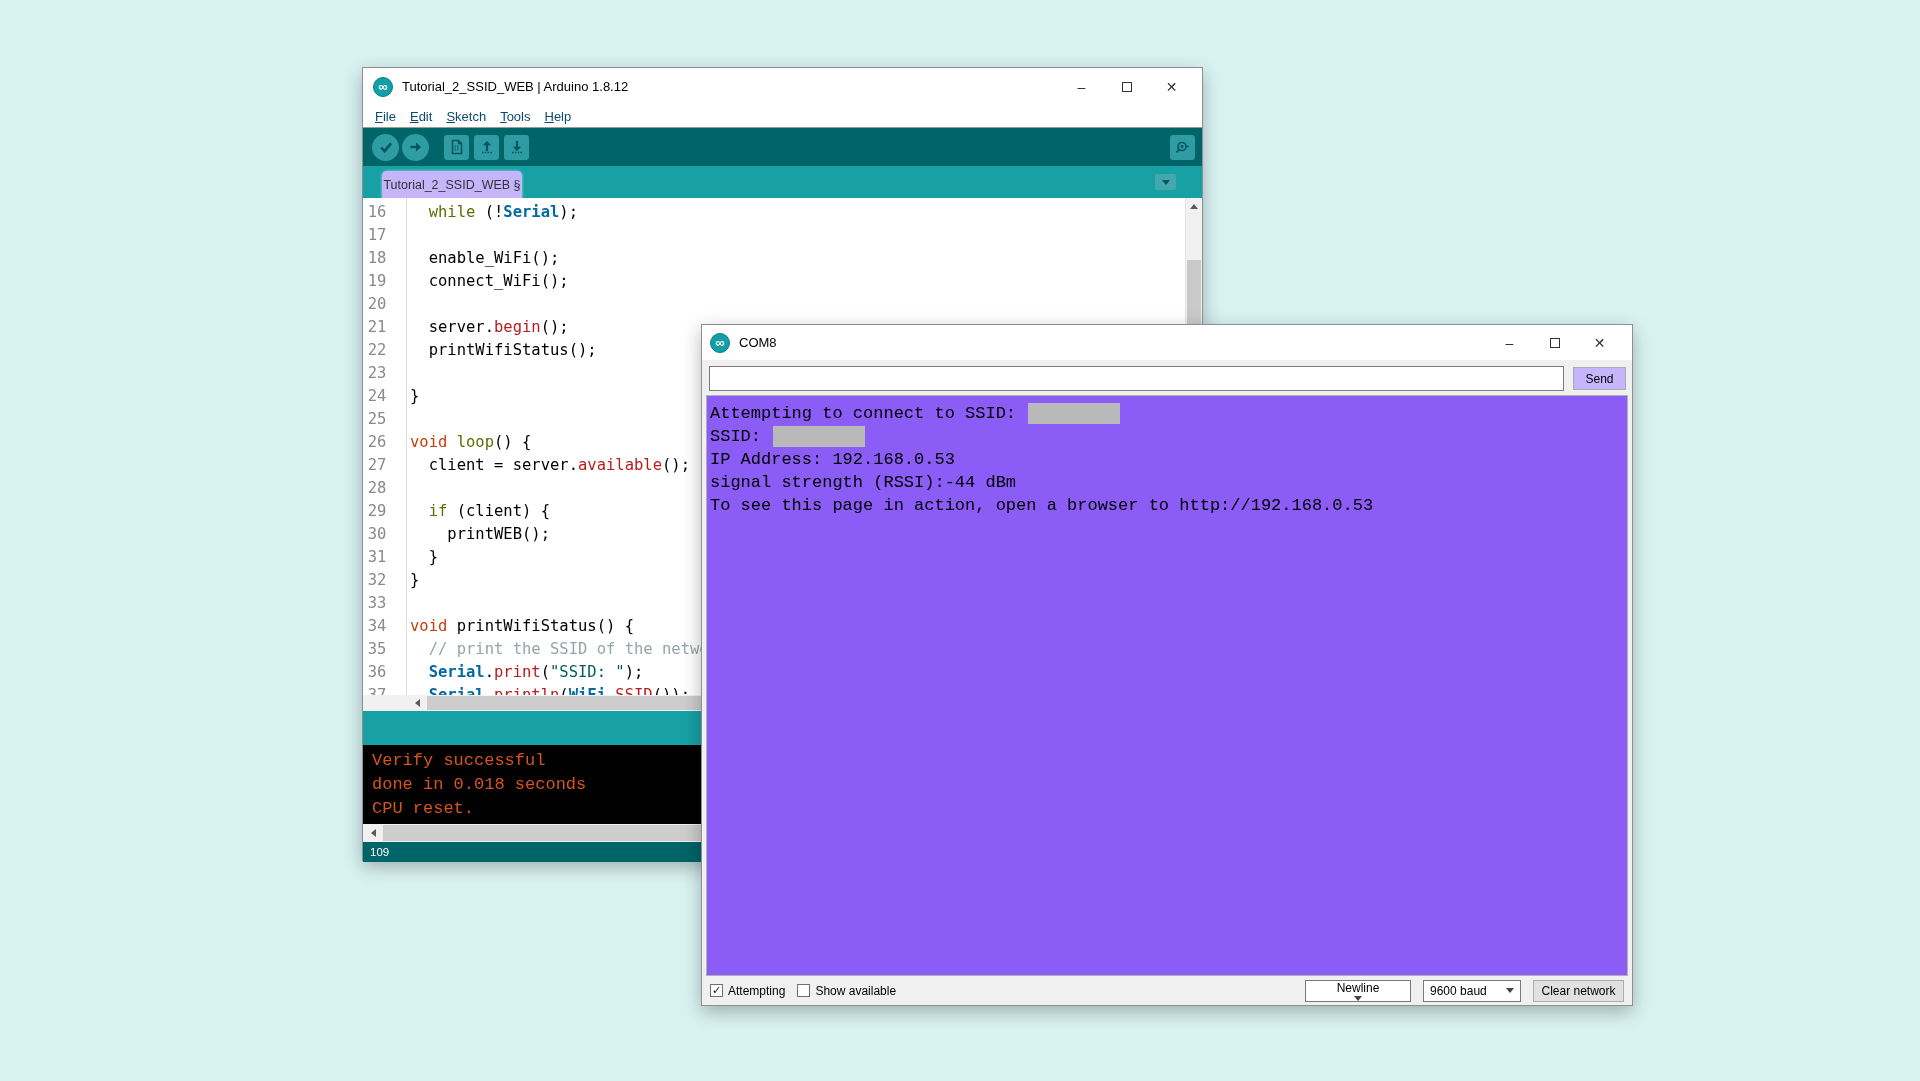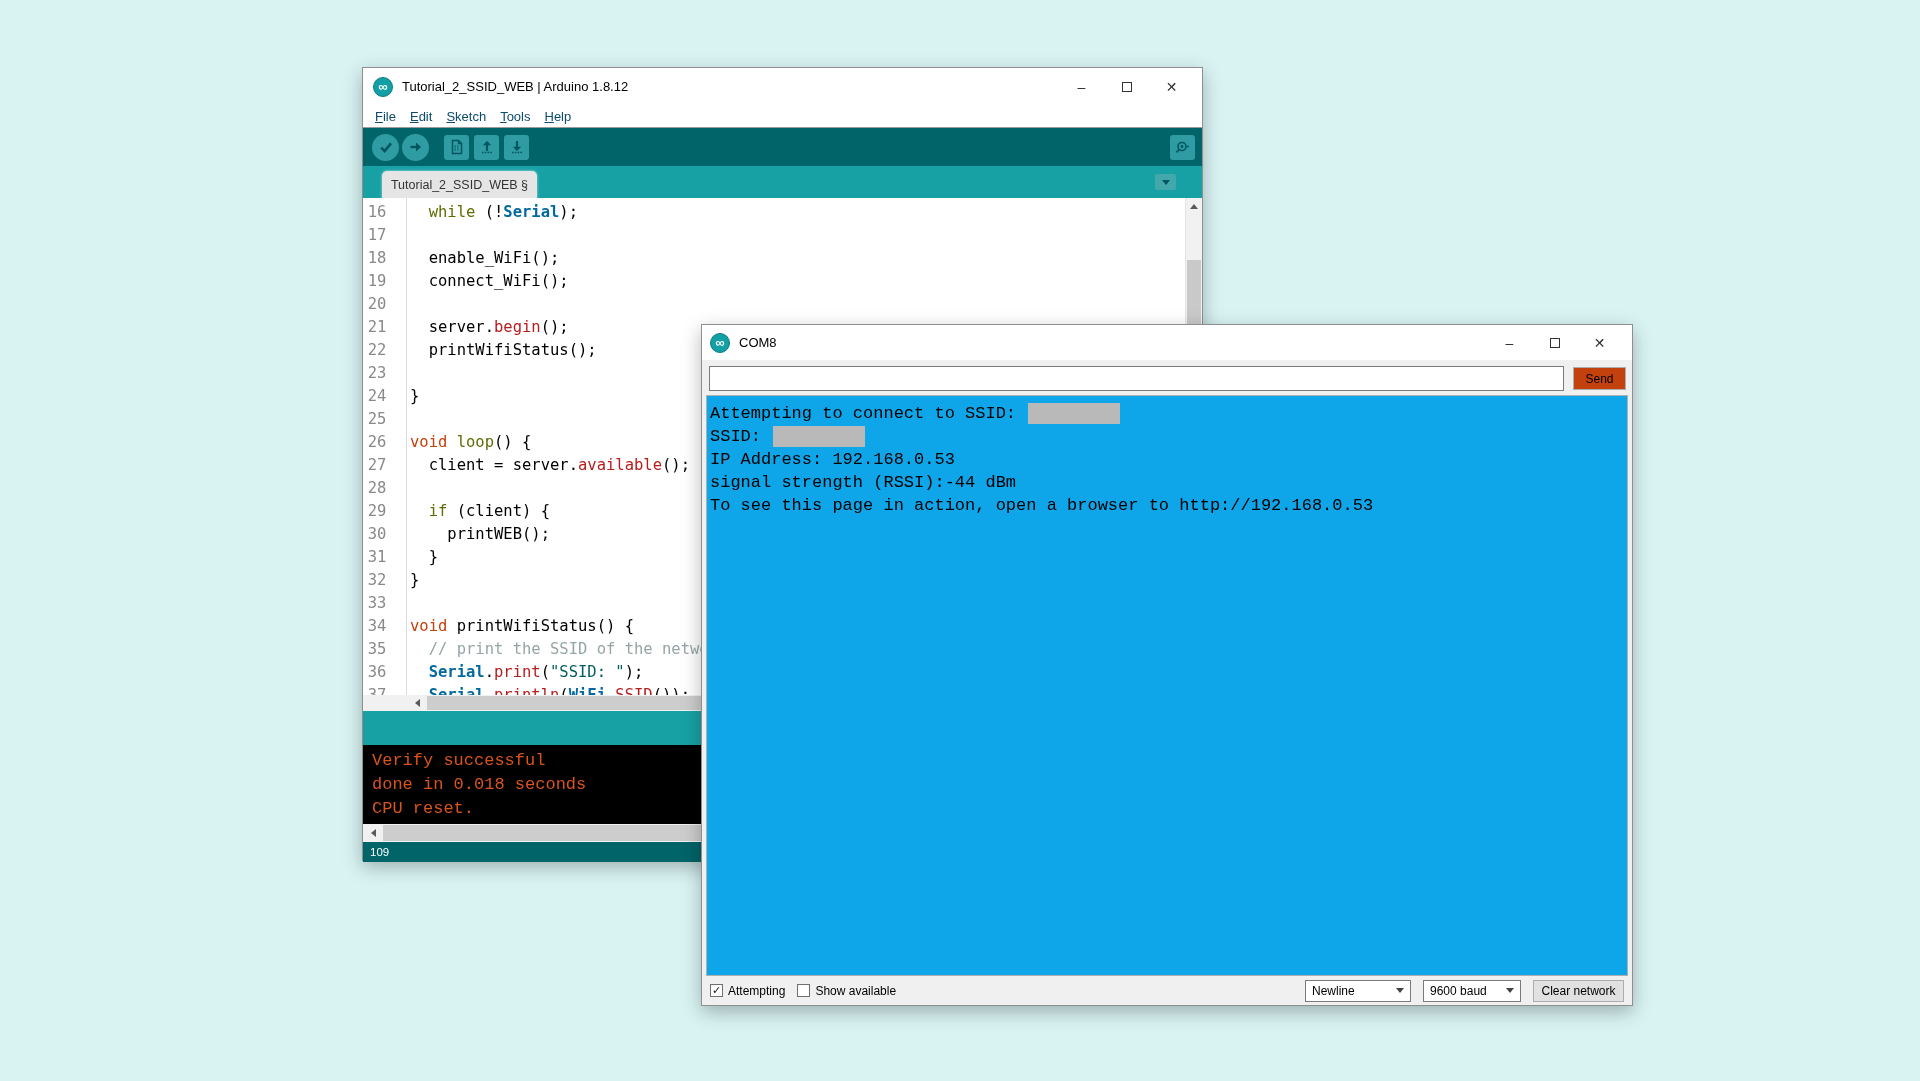--- a/index.html
+++ b/index.html
@@ -25,21 +25,21 @@
   .menu-item{font-size:13px;color:#0c4a6e;padding:2px 6px;margin-right:2px;}
   .menu-item .u{text-decoration:underline;}
   .toolbar{height:38px;background:#006468;display:flex;align-items:center;padding-left:9px;}
   .tb{border:none;padding:0;display:flex;align-items:center;justify-content:center;
       background:#2e9ca2;cursor:pointer;}
   .tb.circle{width:27px;height:27px;border-radius:50%;margin-right:3px;}
   .tb.square{width:25px;height:25px;border-radius:3px;margin-right:5px;}
   .tb.first-square{margin-left:12px;}
   .tb.serial-btn{margin-left:auto;margin-right:7px;}
   .tabbar{height:32px;background:#17a1a5;position:relative;}
-  .tab{position:absolute;left:19px;bottom:0;width:155px;height:27px;background:#e5e5e5;
+  .tab{position:absolute;left:19px;bottom:0;width:140px;height:27px;background:#c4b5fd;
        border-radius:5px 5px 0 0;display:flex;align-items:center;justify-content:center;
        font-size:12.5px;color:#333;box-shadow:0 0 3px rgba(255,255,255,.6);}
   .tab-dd{position:absolute;right:26px;top:8px;width:21px;height:16px;background:#43a8ac;
           border-radius:2px;display:flex;align-items:center;justify-content:center;}
   
   .editor{position:relative;height:497px;background:#fff;overflow:hidden;}
   .gutter-bg{position:absolute;left:0;top:0;bottom:0;width:44px;background:#fff;
              border-right:1px solid #dcdcdc;}
   .code{position:relative;padding-top:3px;font-family:"DejaVu Sans Mono",monospace;
         font-size:15.5px;line-height:23px;white-space:pre;}
@@ -78,40 +78,40 @@
   .tri-down{width:0;height:0;border-left:4px solid transparent;border-right:4px solid transparent;
             border-top:5px solid #00565e;}
   .tri-down.gray{border-top-color:#444;}
   
   .smon{left:701px;top:324px;width:932px;height:682px;z-index:2;background:#f0f0f0;}
   .smon .titlebar{background:#fff;height:35px;padding-left:8px;}
   .smon .win-controls{margin-right:10px;}
   .serial-input{position:absolute;left:7px;top:41px;width:855px;height:25px;
                 border:1px solid #7a7a7a;background:#fff;font-size:13px;padding:0 5px;
                 font-family:"Liberation Sans",sans-serif;outline:none;}
-  .send-btn{position:absolute;left:871px;top:42px;width:53px;height:23px;background:#c2410c;
+  .send-btn{position:absolute;left:871px;top:42px;width:53px;height:23px;background:#c4b5fd;
             border:1px solid #adadad;font-size:12px;display:flex;align-items:center;
             justify-content:center;cursor:pointer;font-family:"Liberation Sans",sans-serif;padding:0;}
-  .serial-output{position:absolute;left:4px;right:4px;top:70px;bottom:29px;background:#0ea5e9;
+  .serial-output{position:absolute;left:4px;right:4px;top:70px;bottom:29px;background:#8b5cf6;
                  border:1px solid #b0b0b0;overflow:hidden;
                  font-family:"Liberation Mono",monospace;font-size:17px;line-height:23px;
                  padding:6px 2px 12px 3px;white-space:pre;}
   .serial-line{height:23px;display:flex;align-items:center;}
   .redaction{display:inline-block;width:92px;height:21px;background:#b9b9b9;margin-left:2px;flex:none;}
   .smon-bottom{position:absolute;left:0;right:0;bottom:0;height:29px;background:#f0f0f0;
                display:flex;align-items:center;padding:0 8px;font-size:12px;color:#000;}
   .cb{width:13px;height:13px;background:#fff;border:1px solid #707070;flex:none;
       display:flex;align-items:center;justify-content:center;margin-right:5px;}
   .cb .mark{display:none;font-size:11px;line-height:11px;color:#111;}
   .cb.checked .mark{display:block;}
   .cb-label{margin-right:12px;white-space:nowrap;}
   .select{height:22px;background:#fff;border:1px solid #7a7a7a;display:flex;align-items:center;
           padding:0 6px;position:relative;cursor:pointer;}
   .select .val{flex:1;white-space:nowrap;}
-  .select.newline{width:106px;margin-left:auto;}
+  .select.newline{width:106px;margin-left:auto;flex-direction:column;}
   .select.baud{width:98px;margin-left:12px;}
   .clear-btn{width:91px;height:22px;background:#e1e1e1;border:1px solid #adadad;margin-left:12px;
              display:flex;align-items:center;justify-content:center;cursor:pointer;
              font-size:12px;font-family:"Liberation Sans",sans-serif;padding:0;}
   svg{display:block;}
 </style>
 </head>
 <body>
 
 <div class="stage">

